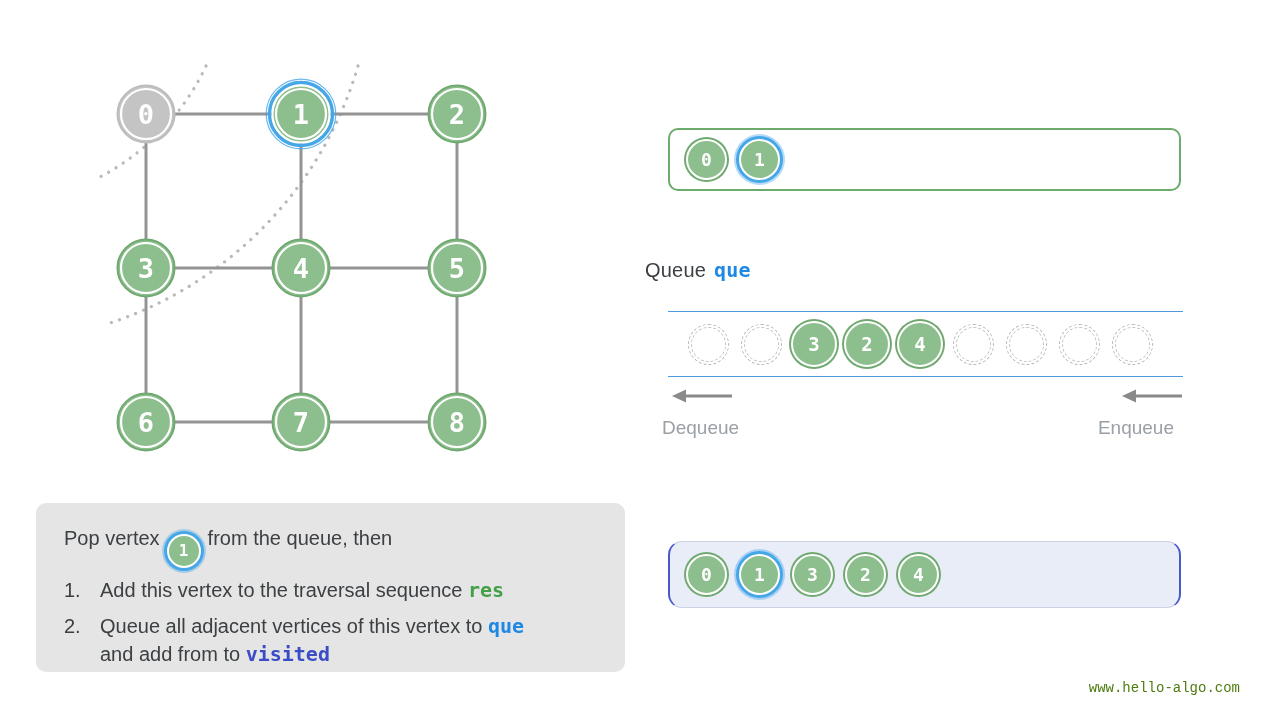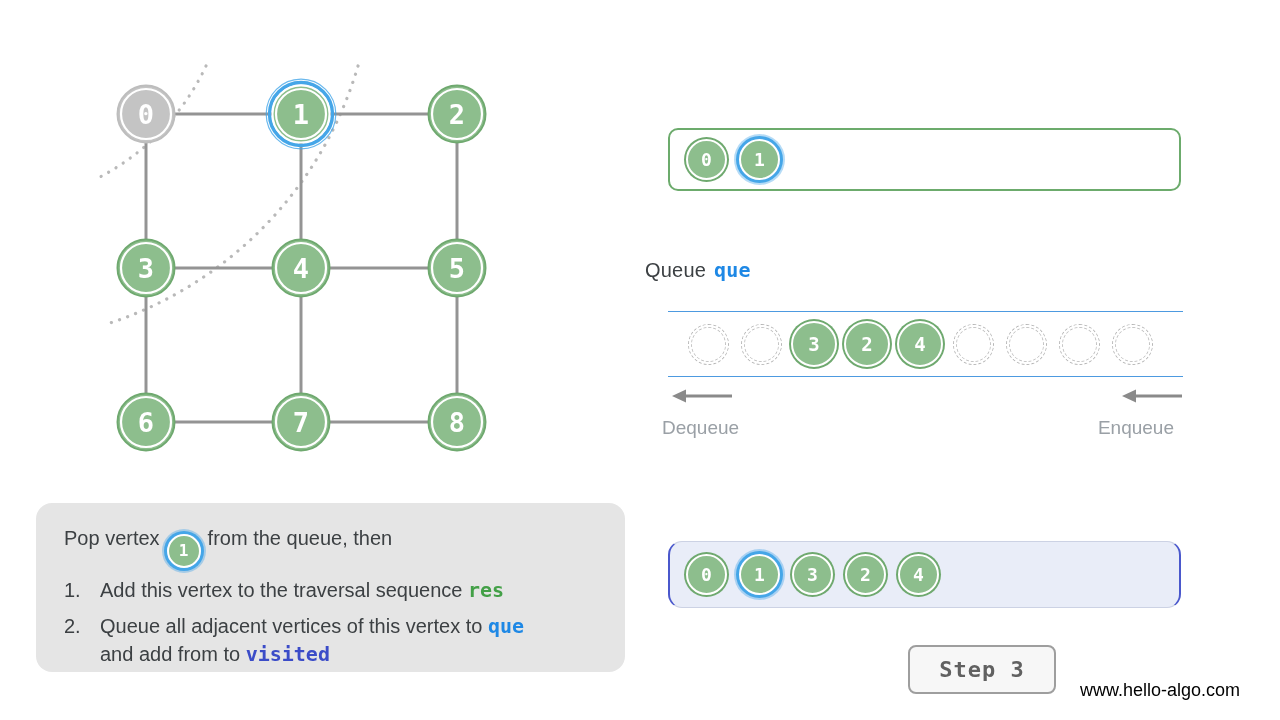--- a/index.html
+++ b/index.html
@@ -42,33 +42,33 @@
   .arrow{position:absolute;}
   .flow-label{position:absolute;top:417px;font-size:19px;color:var(--mutegray);text-align:right;}
 
   .hash-box{position:absolute;left:668px;top:541px;width:513px;height:67px;background:#e9edf8;
     border-radius:14px;border-top:1px solid #ccd2e4;border-bottom:1px solid #ccd2e4;
     border-left:2.5px solid #4a58cc;border-right:2.5px solid #4a58cc;
     display:flex;align-items:center;padding-left:16px;gap:12px;box-sizing:border-box;}
 
   
   .explanation{position:absolute;left:36px;top:503px;width:589px;height:169px;background:#e5e5e5;
-    border-radius:16px;box-sizing:border-box;padding:12px 20px 0 28px;font-size:20px;}
+    border-radius:10px;box-sizing:border-box;padding:12px 20px 0 28px;font-size:20px;}
   .exp-intro{line-height:46px;}
   .exp-item{display:flex;margin-top:8px;line-height:28px;}
   .exp-item .marker{width:36px;flex:0 0 auto;}
   .exp-item .item-text{flex:1;max-width:505px;}
 
   
   .step-button{position:absolute;left:908px;top:645px;width:148px;height:49px;background:#f7f7f7;
     border:2px solid #9e9e9e;border-radius:8px;display:flex;align-items:center;justify-content:center;
     font-family:"DejaVu Sans Mono", monospace;font-weight:bold;font-size:22px;color:#616161;
     letter-spacing:1px;box-sizing:border-box;cursor:pointer;}
-  .watermark{position:absolute;right:40px;top:680px;font-family:Liberation Sans, sans-serif;
-    font-size:18px;color:#000000;}
+  .watermark{position:absolute;right:40px;top:680px;font-family:Liberation Mono, monospace;
+    font-size:14px;color:#4d7c0f;}
 </style>
 </head>
 <body>
 
 <div class="stage">
 
   <svg class="graph-svg" width="640" height="500" viewBox="0 0 640 500">
     <path d="M 206 66 A 242 242 0 0 1 100 177" fill="none" stroke="#b9b9b9" stroke-width="3.2" stroke-dasharray="0.1 8.5" stroke-linecap="round"></path>
     <path d="M 358 66 A 385 385 0 0 1 104 325" fill="none" stroke="#b9b9b9" stroke-width="3.2" stroke-dasharray="0.1 8.5" stroke-linecap="round"></path>
   <line x1="146" y1="114" x2="301" y2="114" stroke="#949494" stroke-width="3"></line>
@@ -196,16 +196,15 @@
   <div class="flow-label" style="right:106px;">Enqueue</div>
 
   <div class="hash-box">
       <div class="chip" style="height: 41px; width: 41px; font-size: 18px;">0</div>
       <div class="chip current" style="height: 41px; width: 41px; font-size: 18px;">1</div>
       <div class="chip" style="height: 41px; width: 41px; font-size: 18px;">3</div>
       <div class="chip" style="height: 41px; width: 41px; font-size: 18px;">2</div>
       <div class="chip" style="height: 41px; width: 41px; font-size: 18px;">4</div>
     </div>
 
-  <div class="step-button">Step 3</div>
   <div class="watermark">www.hello-algo.com</div>
 
 </div>
 
 </body></html>

